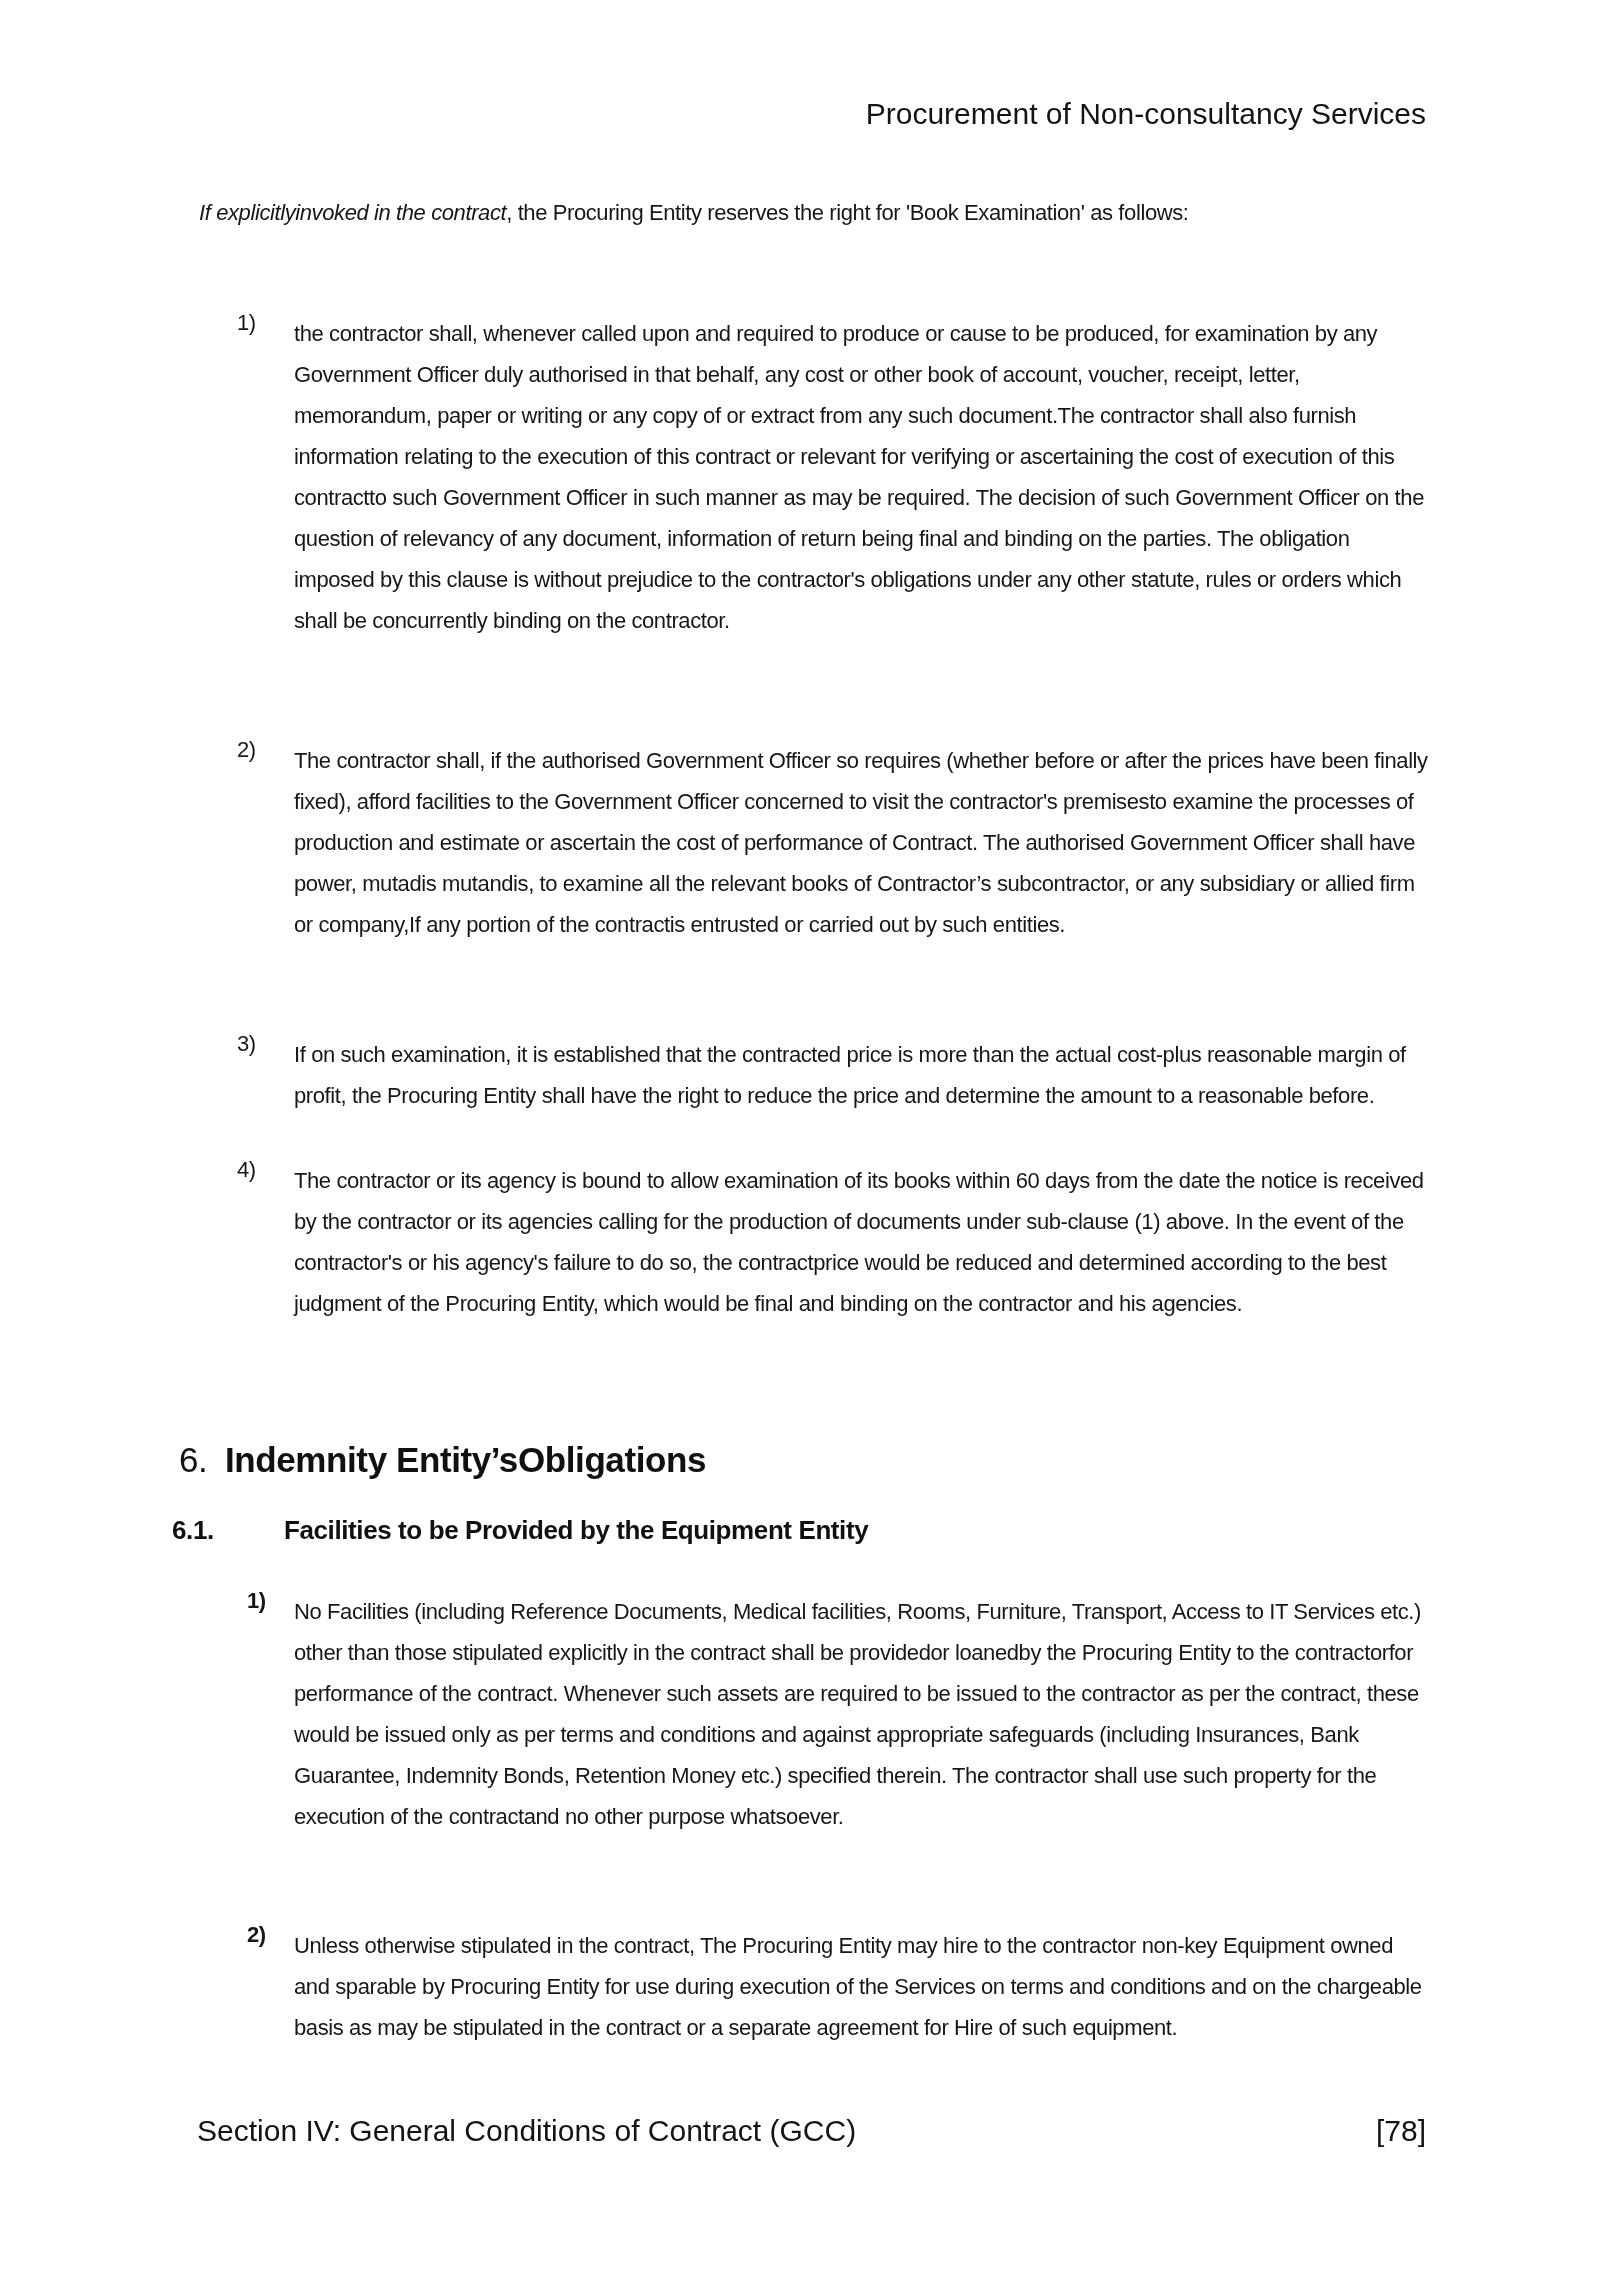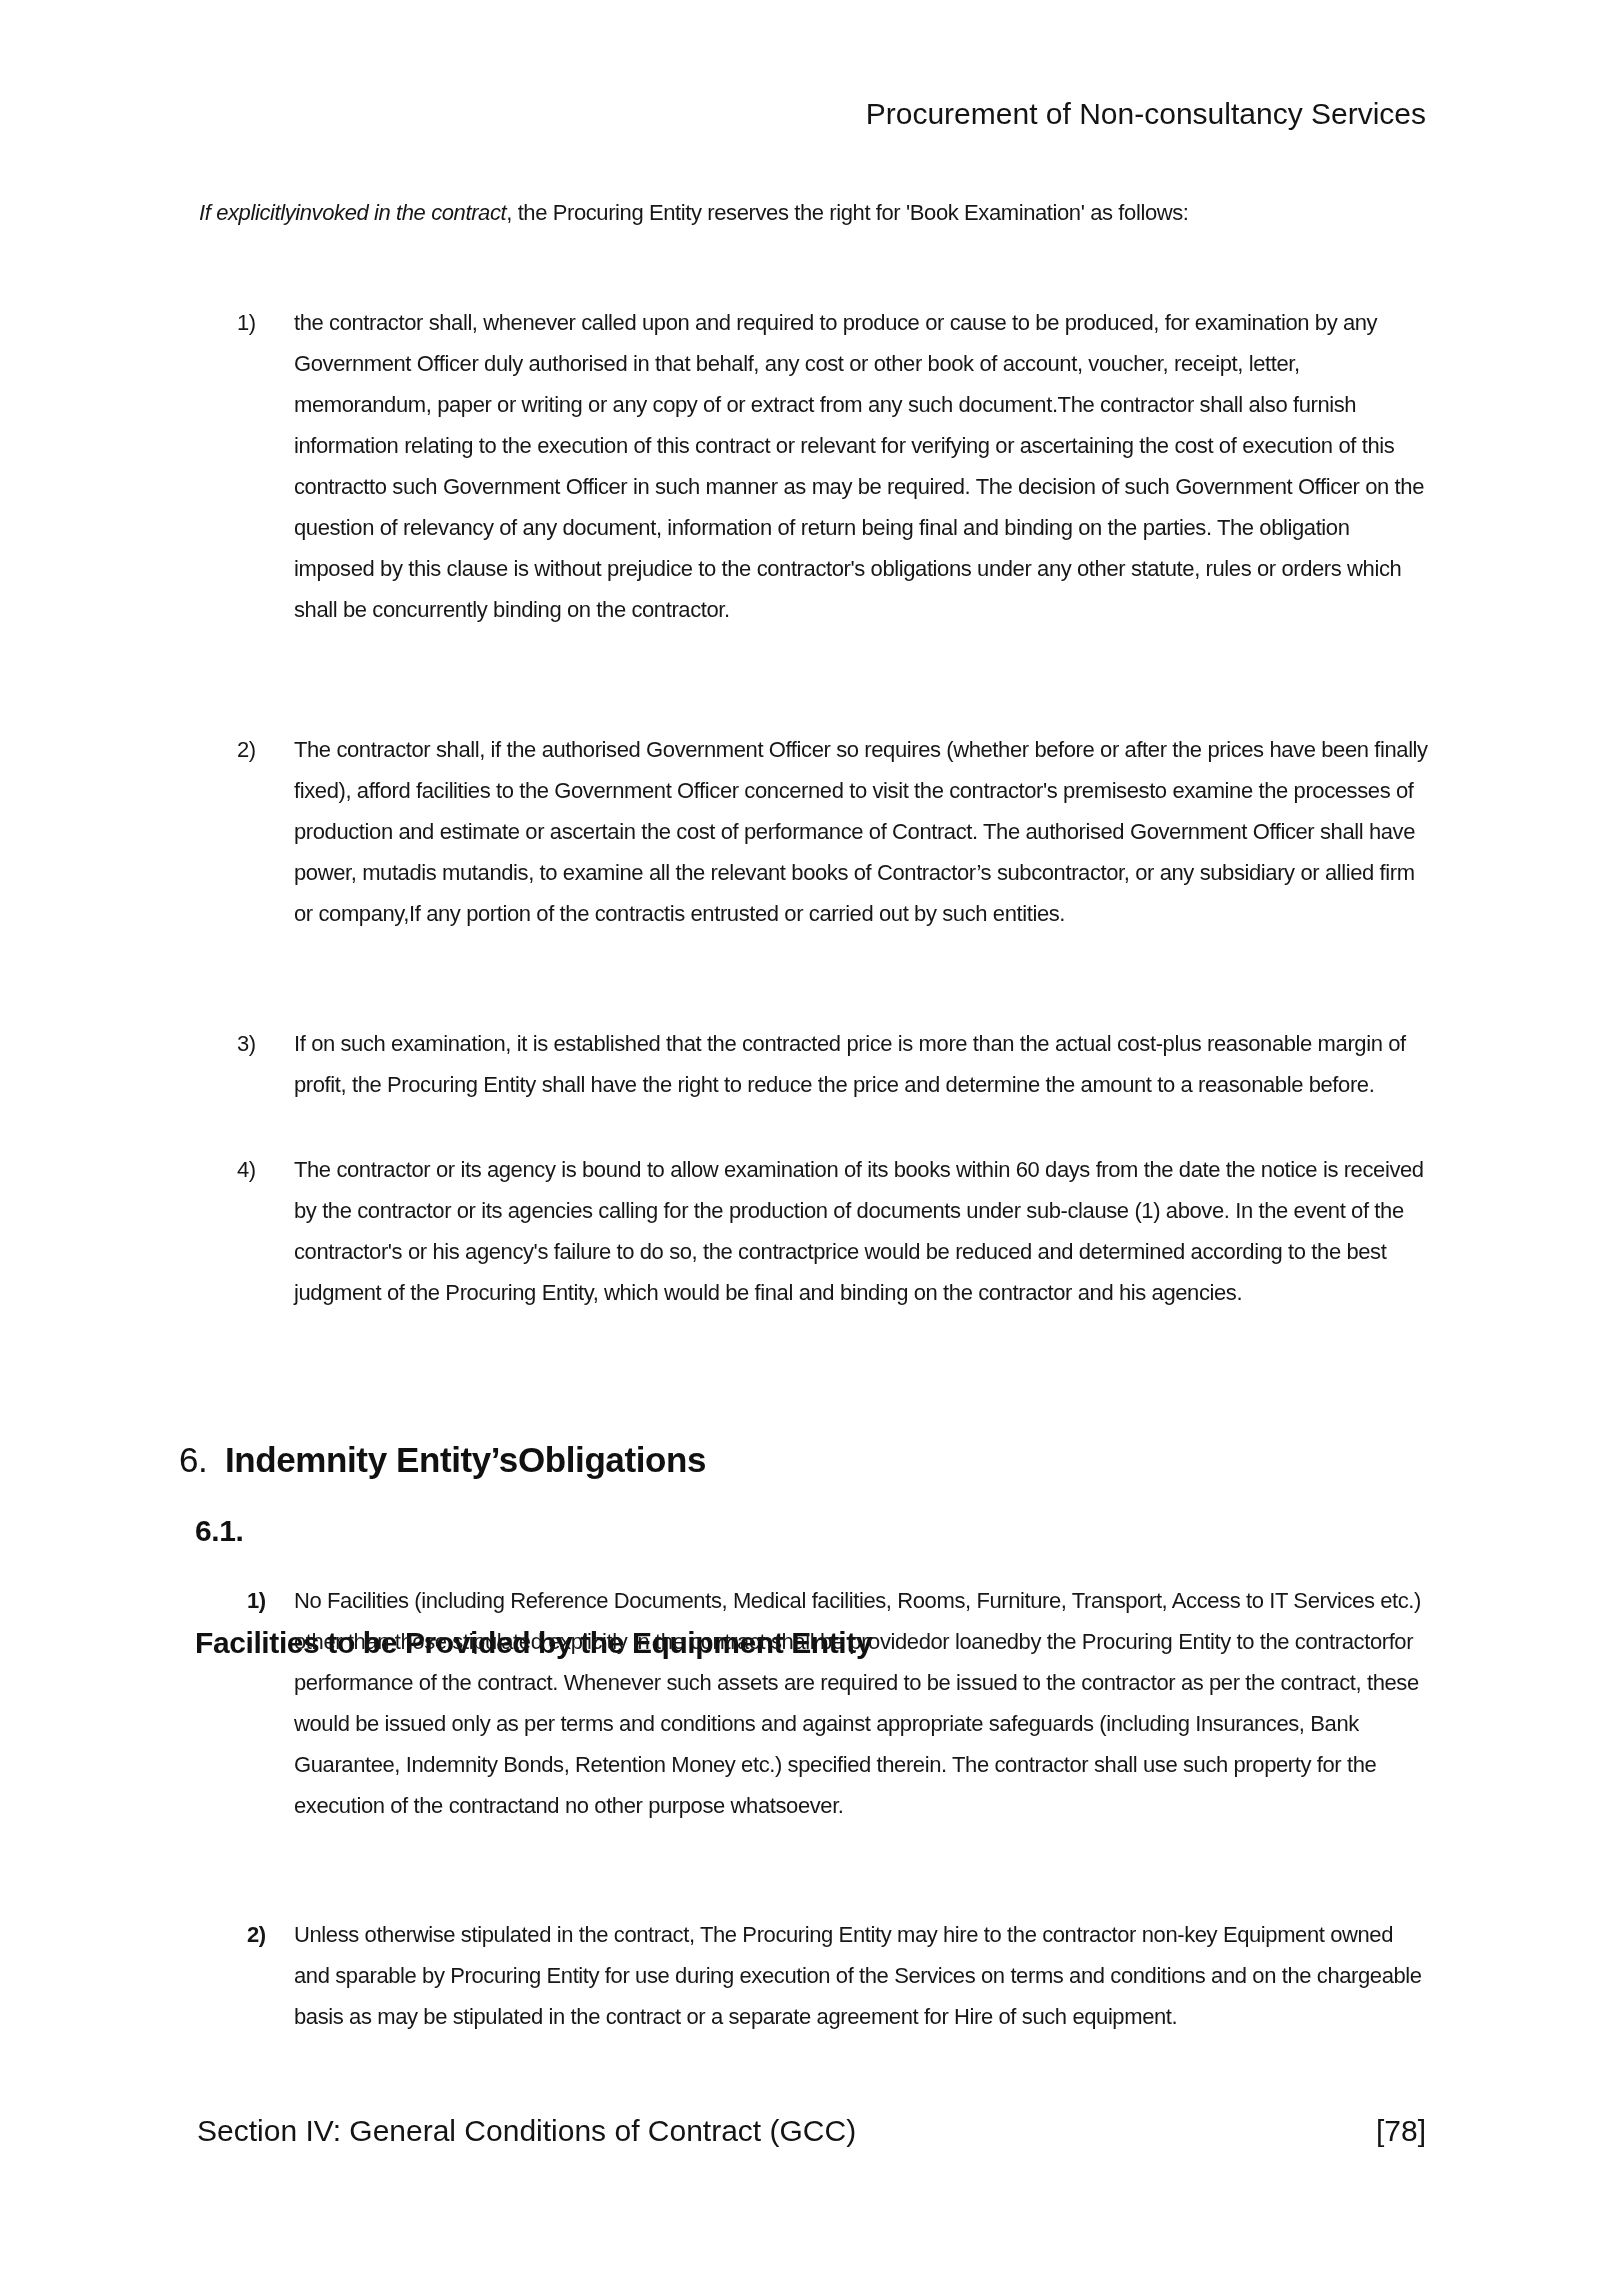--- a/index.html
+++ b/index.html
@@ -21,33 +21,33 @@
   }
   .intro{
     position:absolute;top:192px;left:199px;width:1231px;margin:0;
   }
   .intro em{font-style:italic;}
   .li{
     position:absolute;left:237px;width:1194px;
     display:flex;align-items:flex-start;
   }
   .li .marker{flex:0 0 57px;}
-  .li .text{width:1137px;}
+  .li .text{width:1137px;margin-top:11px;}
   .sub .marker{flex:0 0 47px;font-weight:700;}
   .sub{left:247px;width:1184px;}
   .h1{
     position:absolute;left:179px;top:1437px;margin:0;
     display:flex;font-size:35px;line-height:45px;letter-spacing:-0.4px;
     font-weight:700;color:#111;
   }
   .h1 .num{flex:0 0 46px;font-weight:400;}
   .h2{
-    position:absolute;left:195px;top:1511px;margin:0;
-    display:flex;font-size:30px;line-height:39px;letter-spacing:-0.4px;
-    font-weight:700;color:#111;flex-direction:column;
+    position:absolute;left:172px;top:1511px;margin:0;
+    display:flex;font-size:26px;line-height:39px;letter-spacing:-0.4px;
+    font-weight:700;color:#111;
   }
   .h2 .num{flex:0 0 112px;}
   .footer{
     position:absolute;top:2113px;left:197px;right:195px;
     display:flex;justify-content:space-between;
     font-size:30px;line-height:35px;color:#141414;
   }
 </style>
 </head>
 <body>

